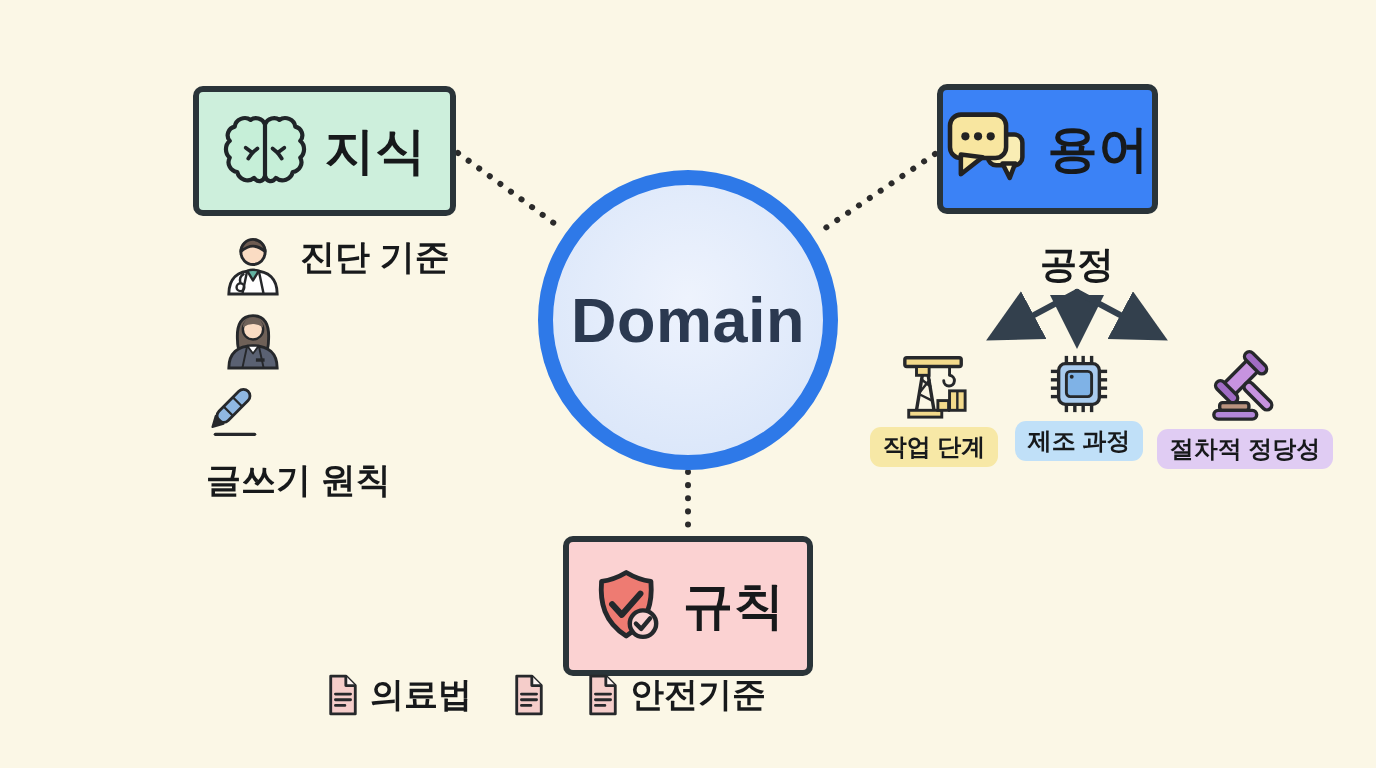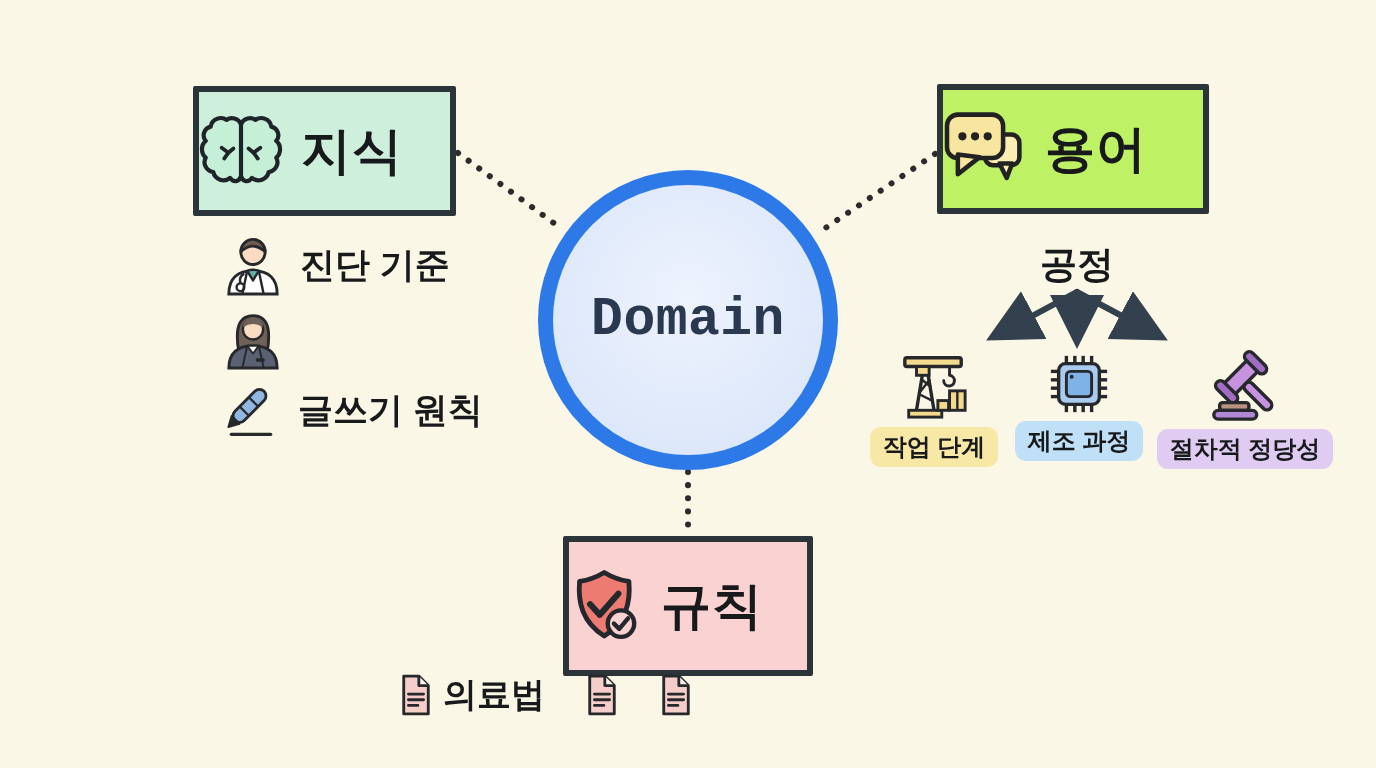--- a/index.html
+++ b/index.html
@@ -7,40 +7,40 @@
     position:relative;width:1376px;height:768px;overflow:hidden;
     background:#fbf7e6;
     font-family:"Liberation Sans","DejaVu Sans",sans-serif;
     color:#17191b;
   }
   .overlay{position:absolute;left:0;top:0;width:1376px;height:768px;pointer-events:none;}
   .dots{stroke:#2b2b2b;stroke-width:6;stroke-linecap:round;stroke-dasharray:0.1 13;fill:none;}
   .arrowline{stroke:#33404d;stroke-width:6;stroke-linecap:round;fill:none;}
 
   .node{
-    position:absolute;display:flex;align-items:center;gap:18px;
-    border:6px solid #2a3439;border-radius:2px;box-sizing:border-box;
+    position:absolute;display:flex;align-items:center;justify-content:center;gap:18px;
+    border:6px solid #2a3439;border-radius:10px;box-sizing:border-box;
   }
   .node-label{font-size:50px;font-weight:800;letter-spacing:1px;}
   .node-knowledge{left:193px;top:86px;width:263px;height:130px;background:#cdefdc;}
-  .node-terminology{left:937px;top:84px;width:272px;height:130px;background:#bef264;}
+  .node-terminology{left:937px;top:84px;width:221px;height:130px;background:#3b82f6;}
   .node-rules{left:563px;top:536px;width:250px;height:140px;background:#fbd2d2;}
 
   .center-circle{
     position:absolute;left:538px;top:170px;width:300px;height:300px;border-radius:50%;
     border:15px solid #2e79e8;box-sizing:border-box;
     background:radial-gradient(circle at 50% 42%,#eef3fd 0%,#dde8fa 70%,#d6e3f8 100%);
     display:flex;align-items:center;justify-content:center;
   }
-  .center-label{font-size:53px;font-weight:800;color:#2b3950;letter-spacing:0.5px;font-family:Liberation Mono, monospace;}
-
-  .k-item{position:absolute;display:flex;align-items:center;gap:18px;}
+  .center-label{font-size:63px;font-weight:800;color:#2b3950;letter-spacing:0.5px;}
+
+  .k-item{position:absolute;display:flex;gap:18px;}
   .k-item-1{left:224px;top:234px;}
   .k-item-2{left:224px;top:308px;}
-  .k-item-3{left:222px;top:381px;}
+  .k-item-3{left:206px;top:381px;flex-direction:column;}
   .k-label{font-size:35px;font-weight:800;white-space:nowrap;}
 
   .process-root{
     position:absolute;left:1000px;top:240px;width:154px;text-align:center;
     font-size:37px;font-weight:800;
   }
   .branch{position:absolute;display:flex;flex-direction:column;align-items:center;gap:5px;}
   .branch-1{left:858px;top:350px;width:152px;}
   .branch-2{left:1008px;top:352px;width:142px;}
   .branch-3{left:1148px;top:350px;width:194px;text-align:center;}
@@ -229,16 +229,17 @@
         <path d="M21,3 V13 H31" fill="#fdf4f2" stroke="#26282b" stroke-width="3" stroke-linejoin="round"></path>
         <path d="M10,22 H26 M10,28 H26 M10,34 H20" stroke="#26282b" stroke-width="3" stroke-linecap="round"></path>
       </svg>
     </div>
     <div class="r-item">
       <svg class="icon" width="34" height="44" viewBox="0 0 36 46">
         <path d="M5,3 H21 L31,13 V43 H5 Z" fill="#f5cdca" stroke="#26282b" stroke-width="3" stroke-linejoin="round"></path>
         <path d="M21,3 V13 H31" fill="#fdf4f2" stroke="#26282b" stroke-width="3" stroke-linejoin="round"></path>
         <path d="M10,22 H26 M10,28 H26 M10,34 H20" stroke="#26282b" stroke-width="3" stroke-linecap="round"></path>
       </svg>
+      <span class="r-label">안전기준</span>
     </div>
   </div>
 
 </div>
 
 </body></html>

